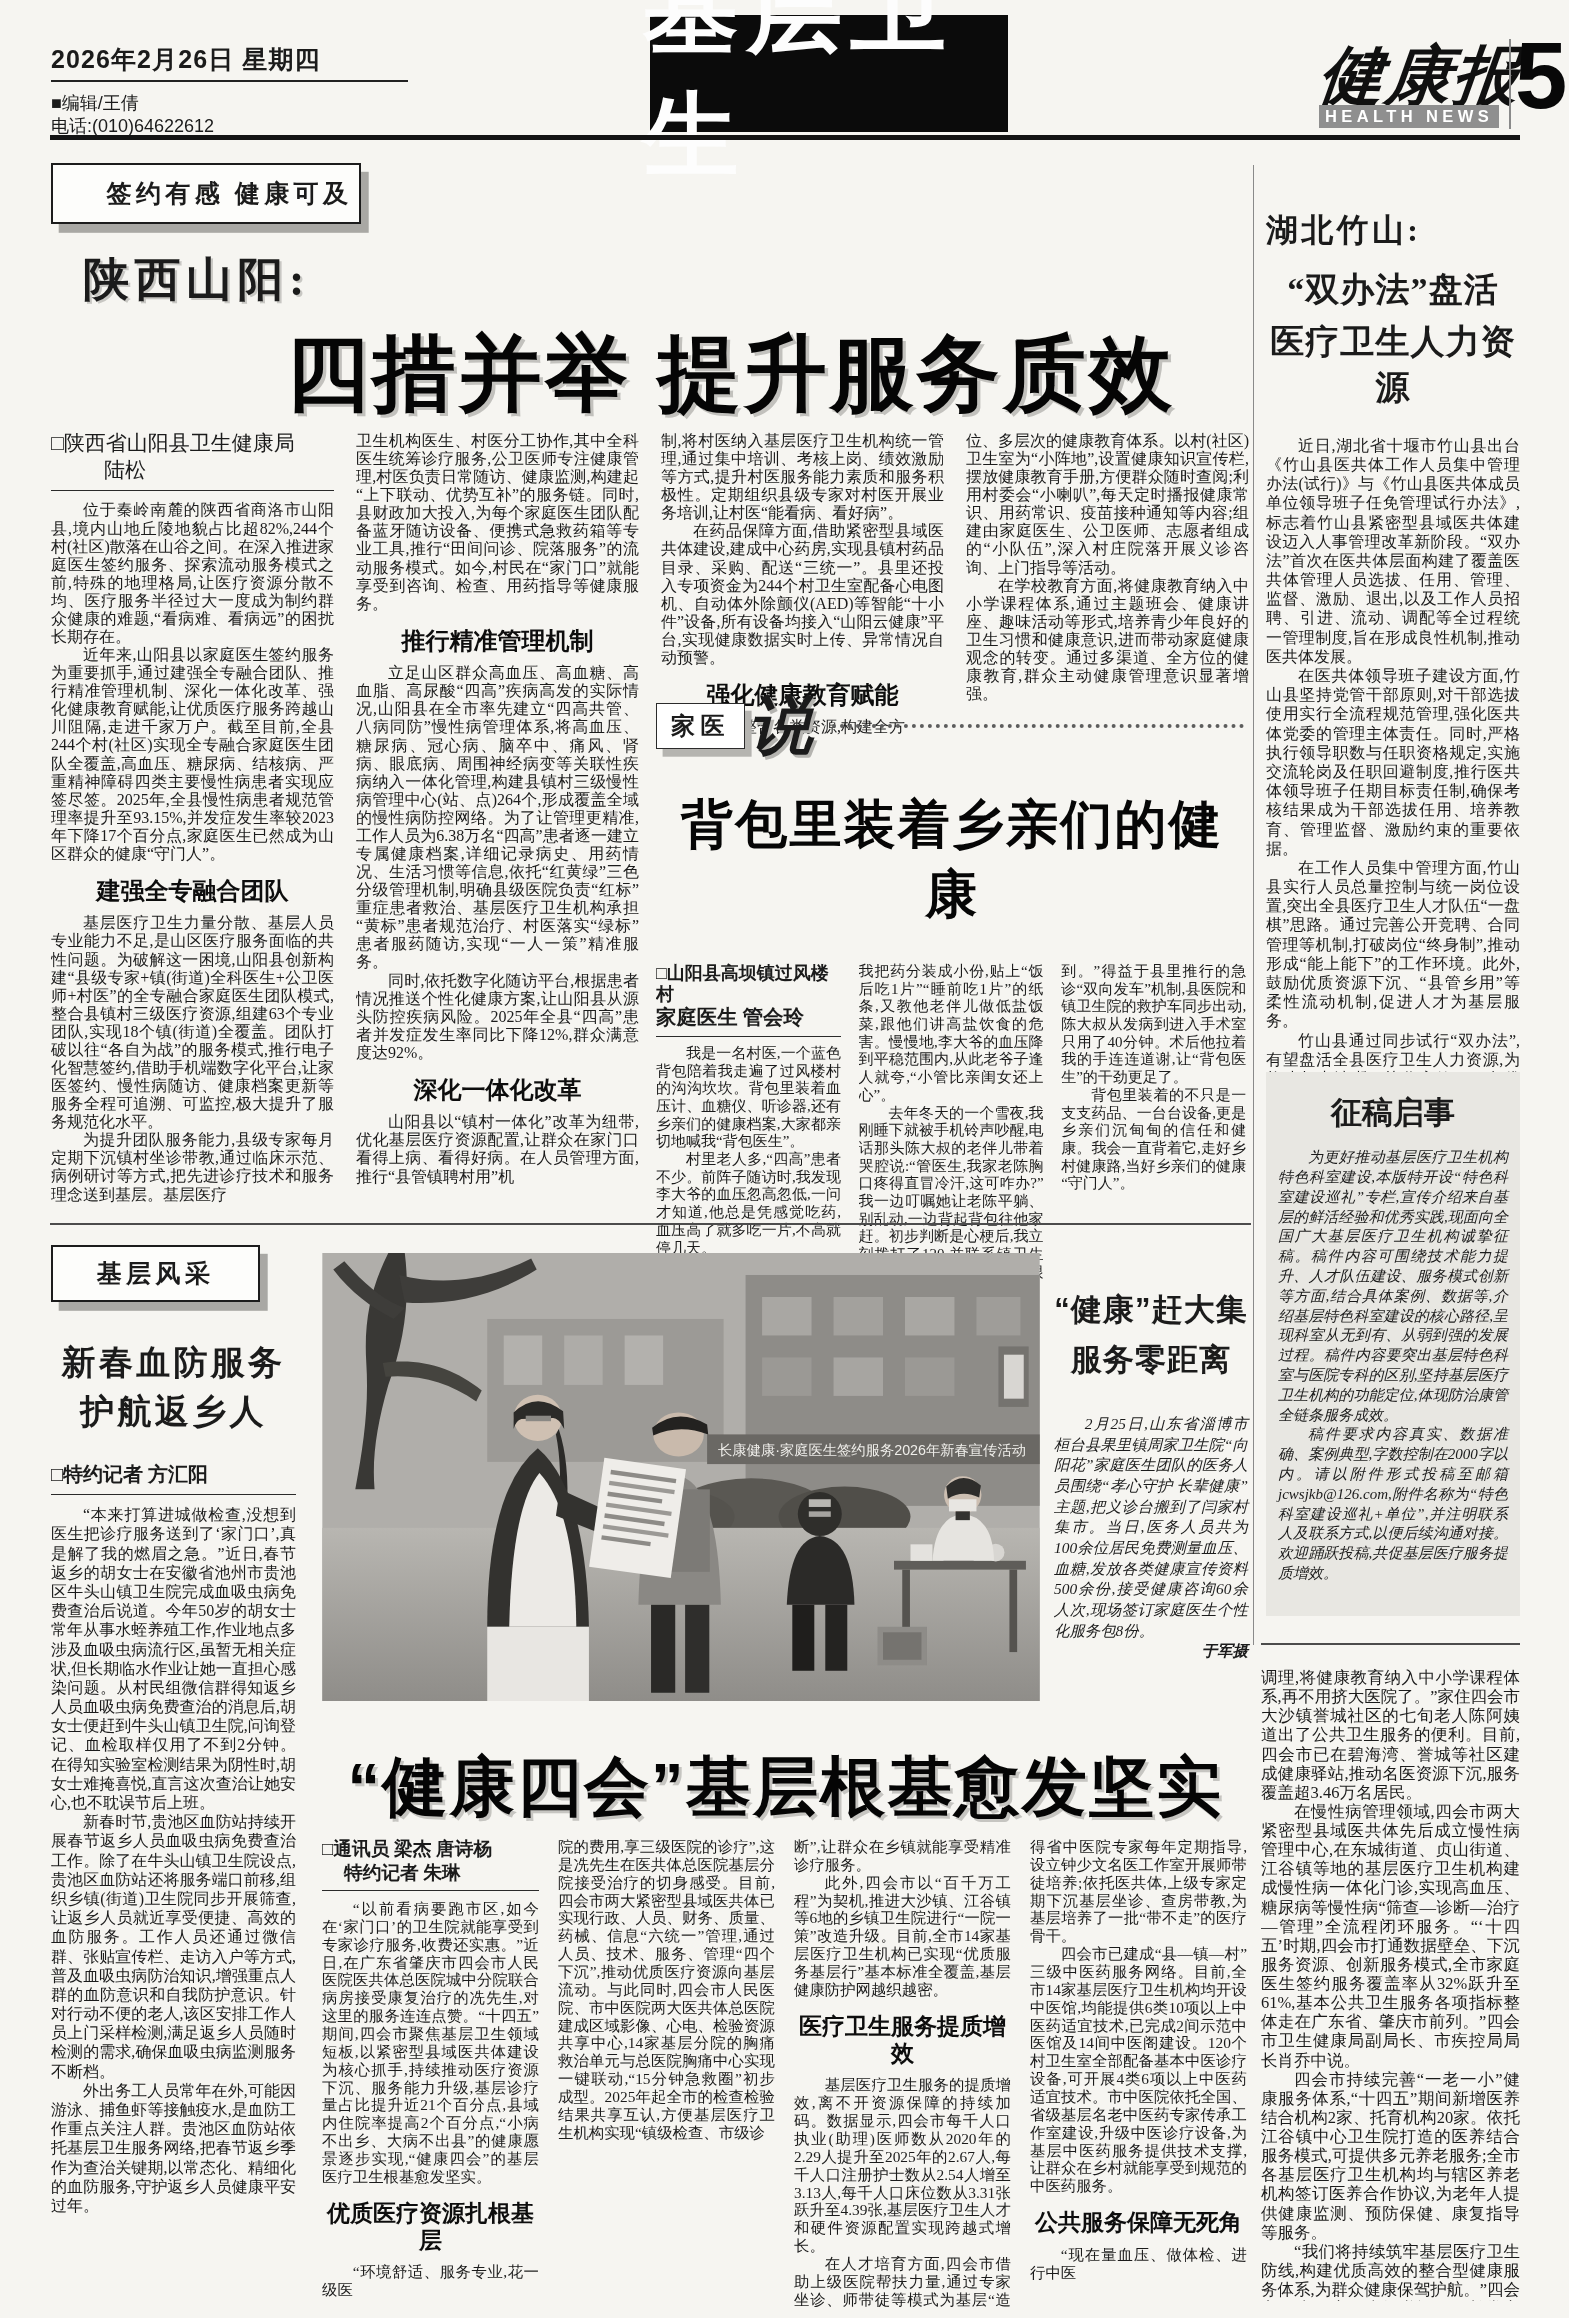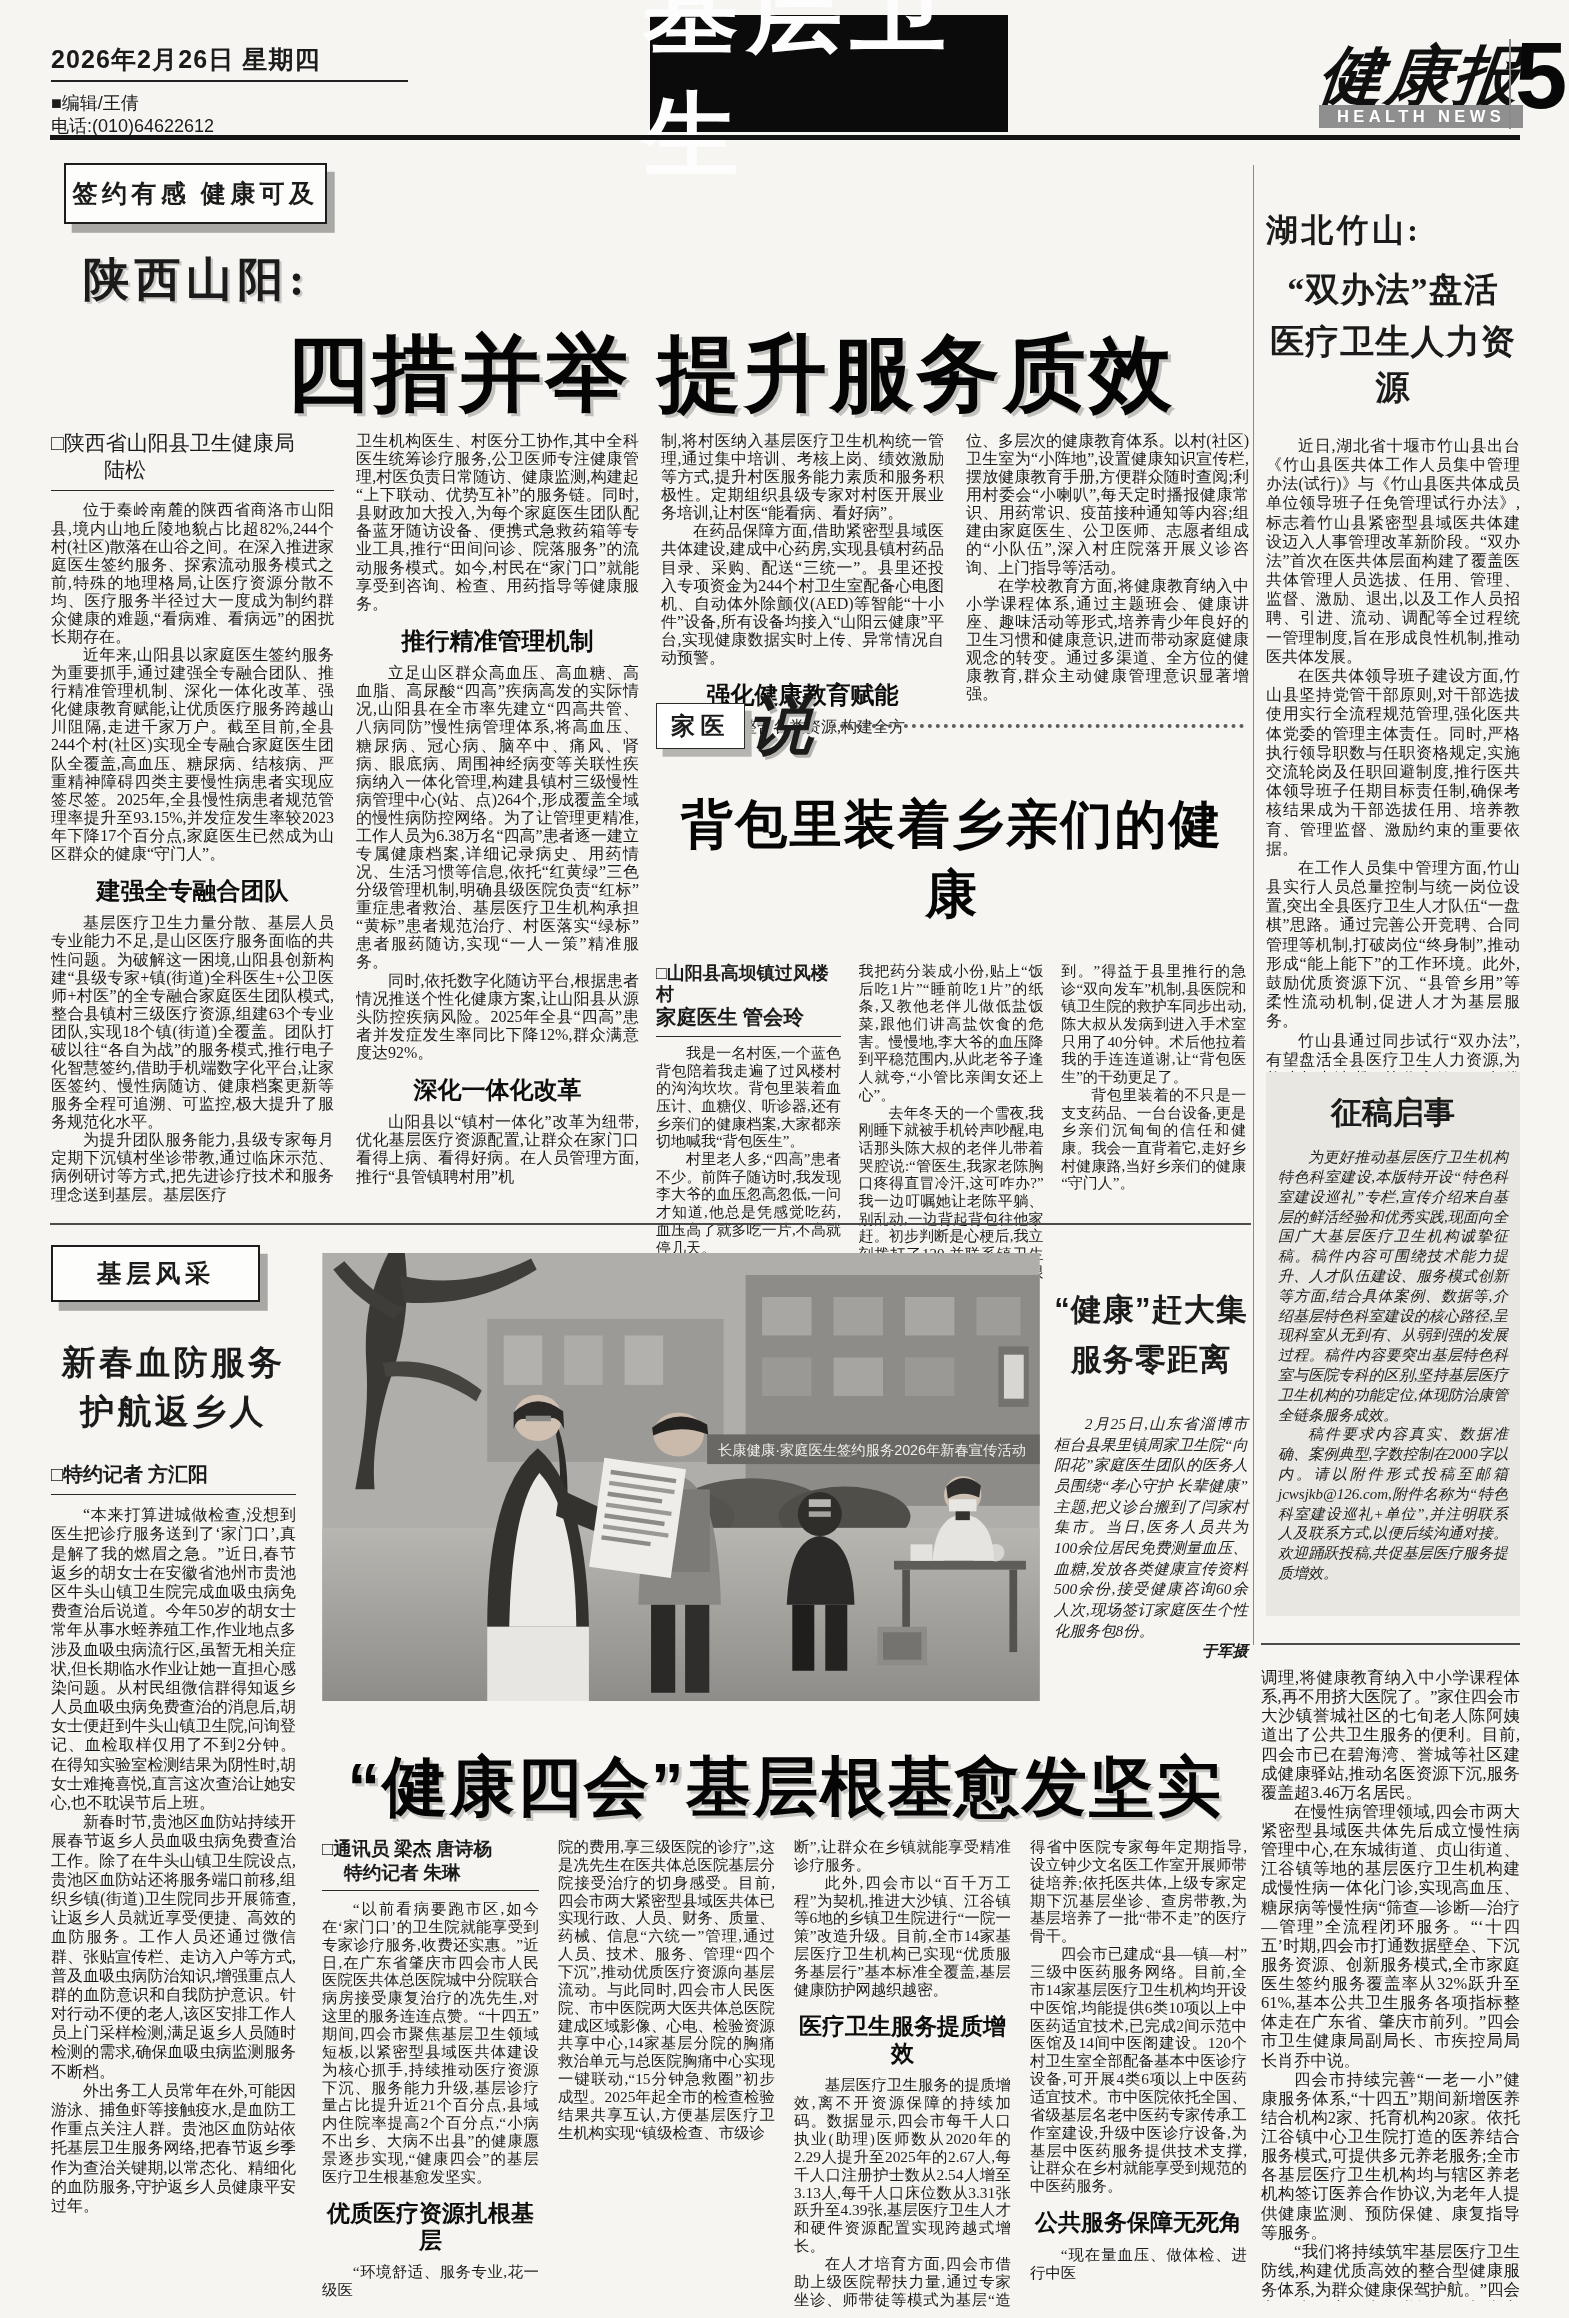--- a/index.html
+++ b/index.html
@@ -85,29 +85,29 @@
     <div class="abs date" style="left:51px;top:43px;">2026年2月26日 星期四</div>
     <div class="abs date-rule" style="left:51px;top:80px;width:357px;"></div>
     <div class="abs meta" style="left:51px;top:91px;">■编辑/王倩</div>
     <div class="abs meta" style="left:51px;top:114px;">电话:(010)64622612</div>
 
     <div class="abs masthead" style="left:650px;top:15.4px;width:358px;height:117px;">
       <span>基层卫生</span>
     </div>
 
     <div class="abs brand" style="left:1319px;top:32px;">健康报</div>
-    <div class="abs brand-en" style="left:1319px;top:105px;width:204px;height:23px;">HEALTH NEWS</div>
+    <div class="abs brand-en" style="left:1319px;top:105px;width:180px;height:23px;">HEALTH NEWS</div>
     <div class="abs vrule" style="left:1509px;top:39px;width:1.7px;height:90px;"></div>
     <div class="abs pagenum" style="left:1515px;top:22px;">5</div>
 
     <div class="abs thickrule" style="left:50px;top:135px;width:1470px;height:5px;"></div>
   </header>
 
   <section>
-    <div class="abs tagbox" style="left:64px;top:163px;width:259px;height:57px;">
+    <div class="abs tagbox" style="left:51px;top:163px;width:259px;height:57px;padding-left:47px;">
       <span>签约有感 健康可及</span>
     </div>
     <div class="abs kicker" style="left:83px;top:249px;">陕西山阳:</div>
     <div class="abs megahead" style="left:286px;top:319px;">四措并举 提升服务质效</div>
 
     <div class="abs cols" style="left:51px;top:432px;width:1199px;gap:22px;">
       <div class="lead-col" style="width:283px;height:773px;overflow:hidden;">
         <div class="byline">
           <span>□陕西省山阳县卫生健康局</span>
           <span class="l2">陆松</span>

